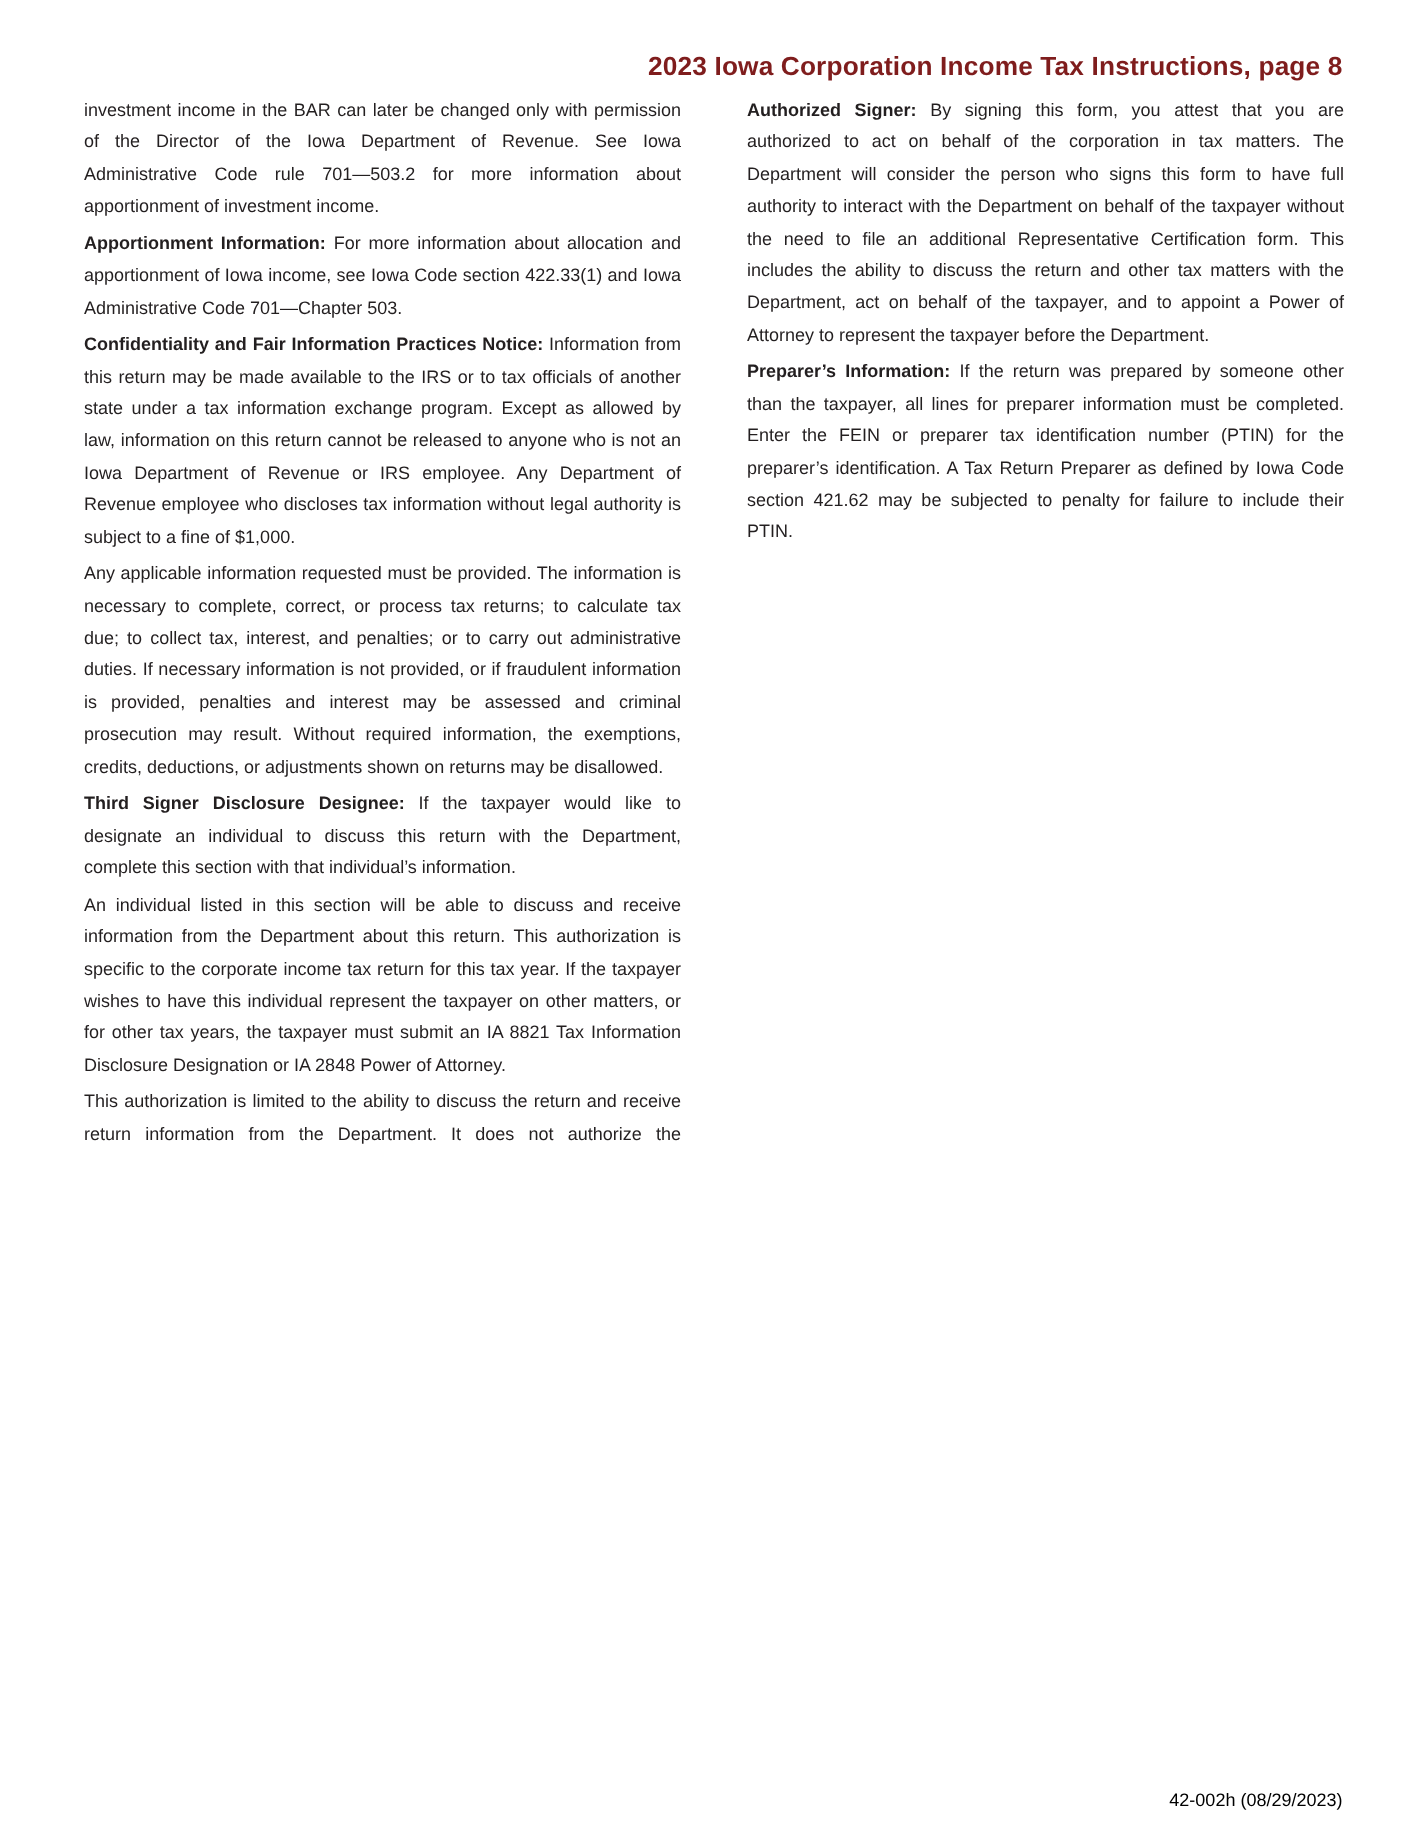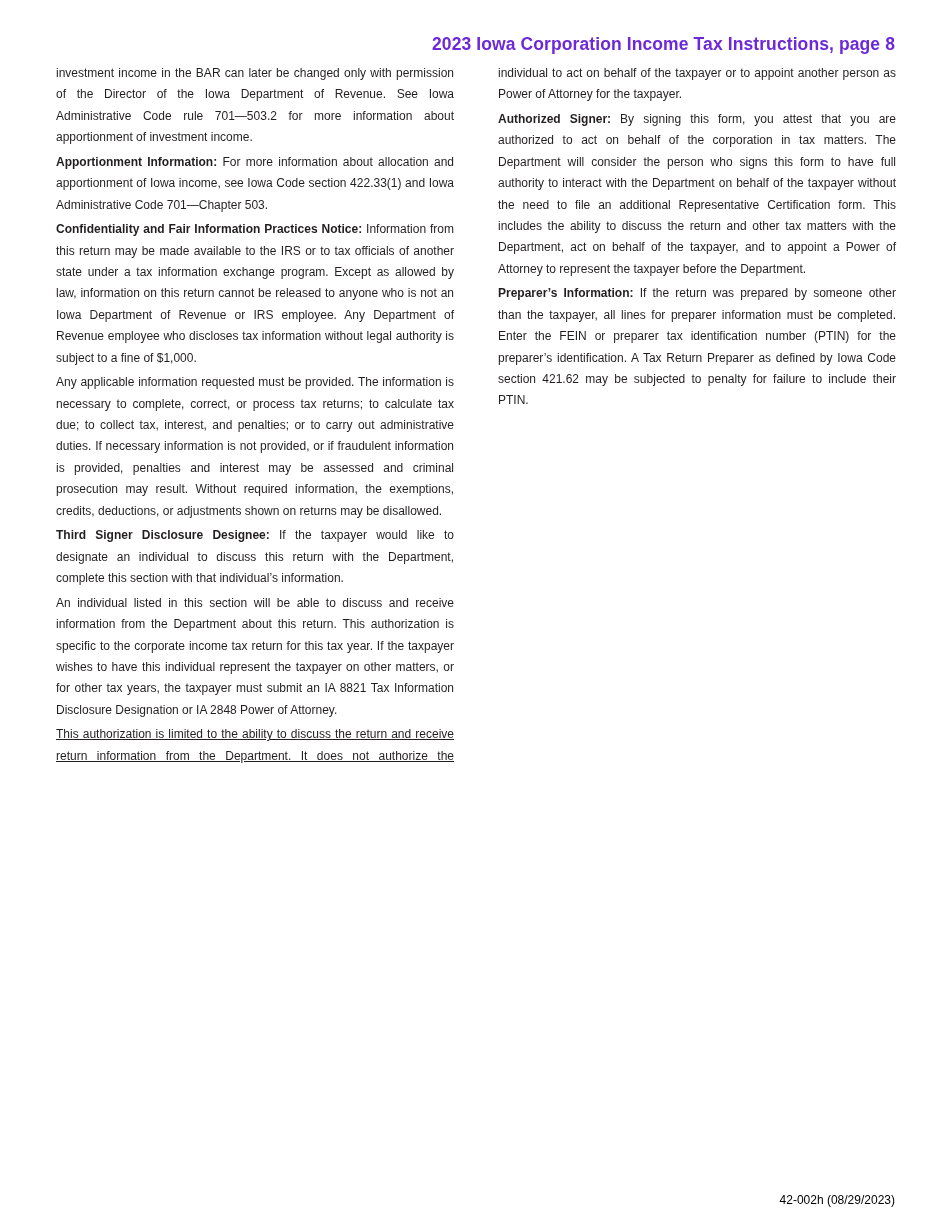--- a/index.html
+++ b/index.html
@@ -1,41 +1,40 @@
 <!DOCTYPE html>
 <html><head>
 <meta charset="utf-8">
 <style>
   html, body { margin: 0; padding: 0; background: #ffffff; }
   body { width: 950px; height: 1230px; position: relative; overflow: hidden;
          font-family: "Liberation Sans", sans-serif; color: #231f20; }
   .header { position: absolute; top: 34px; right: 55px; font-weight: bold;
-            font-size: 17.5px; color: #6d28d9; letter-spacing: 0.1px; }
+            font-size: 17.5px; color: #7f1d1d; letter-spacing: 0.1px; }
   .col { position: absolute; top: 63px; width: 398px; font-size: 12px;
          line-height: 21.4px; }
   .col.left { left: 56px; }
   .col.right { left: 498px; }
   .col p { margin: 0 0 3.2px 0; text-align: justify; text-align-last: left; }
   .col p .lead { font-weight: bold; }
   .footer { position: absolute; top: 1193px; right: 55px; font-size: 12px; color: #000; }
 </style>
 </head>
 <body>
 
 <div class="header">2023 Iowa Corporation Income Tax Instructions, page 8</div>
 
 <div class="col left">
   <p><span class="lead"></span><span>investment income in the BAR can later be changed only with permission of the Director of the Iowa Department of Revenue. See Iowa Administrative Code rule 701—503.2 for more information about apportionment of investment income.</span></p>
   <p><span class="lead">Apportionment Information:</span><span> For more information about allocation and apportionment of Iowa income, see Iowa Code section 422.33(1) and Iowa Administrative Code 701—Chapter 503.</span></p>
   <p><span class="lead">Confidentiality and Fair Information Practices Notice:</span><span> Information from this return may be made available to the IRS or to tax officials of another state under a tax information exchange program. Except as allowed by law, information on this return cannot be released to anyone who is not an Iowa Department of Revenue or IRS employee. Any Department of Revenue employee who discloses tax information without legal authority is subject to a fine of $1,000.</span></p>
   <p><span class="lead"></span><span>Any applicable information requested must be provided. The information is necessary to complete, correct, or process tax returns; to calculate tax due; to collect tax, interest, and penalties; or to carry out administrative duties. If necessary information is not provided, or if fraudulent information is provided, penalties and interest may be assessed and criminal prosecution may result. Without required information, the exemptions, credits, deductions, or adjustments shown on returns may be disallowed.</span></p>
   <p><span class="lead">Third Signer Disclosure Designee:</span><span> If the taxpayer would like to designate an individual to discuss this return with the Department, complete this section with that individual’s information.</span></p>
   <p><span class="lead"></span><span>An individual listed in this section will be able to discuss and receive information from the Department about this return. This authorization is specific to the corporate income tax return for this tax year. If the taxpayer wishes to have this individual represent the taxpayer on other matters, or for other tax years, the taxpayer must submit an IA 8821 Tax Information Disclosure Designation or IA 2848 Power of Attorney.</span></p>
-  <p style="text-align-last: justify; text-decoration: underline;"><span class="lead"></span><span>This authorization is limited to the ability to discuss the return and receive return information from the Department. It does not authorize the</span></p>
+  <p style="text-align-last: justify;"><span class="lead"></span><span>This authorization is limited to the ability to discuss the return and receive return information from the Department. It does not authorize the</span></p>
 </div>
 
 <div class="col right">
-  <p><span class="lead"></span><span>individual to act on behalf of the taxpayer or to appoint another person as Power of Attorney for the taxpayer.</span></p>
   <p><span class="lead">Authorized Signer:</span><span> By signing this form, you attest that you are authorized to act on behalf of the corporation in tax matters. The Department will consider the person who signs this form to have full authority to interact with the Department on behalf of the taxpayer without the need to file an additional Representative Certification form. This includes the ability to discuss the return and other tax matters with the Department, act on behalf of the taxpayer, and to appoint a Power of Attorney to represent the taxpayer before the Department.</span></p>
   <p><span class="lead">Preparer’s Information:</span><span> If the return was prepared by someone other than the taxpayer, all lines for preparer information must be completed. Enter the FEIN or preparer tax identification number (PTIN) for the preparer’s identification. A Tax Return Preparer as defined by Iowa Code section 421.62 may be subjected to penalty for failure to include their PTIN.</span></p>
 </div>
 
 <div class="footer">42-002h (08/29/2023)</div>
 
 </body></html>

